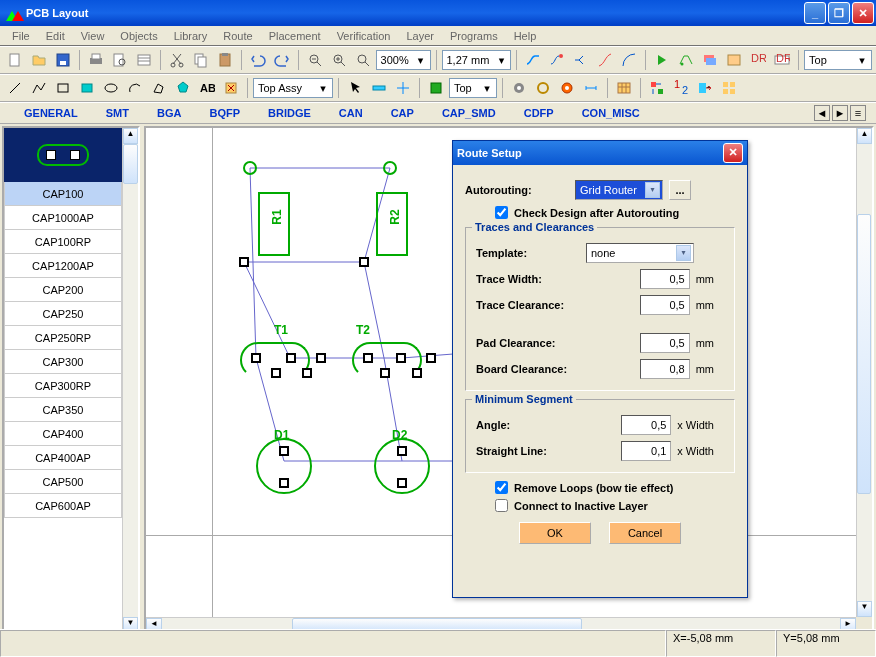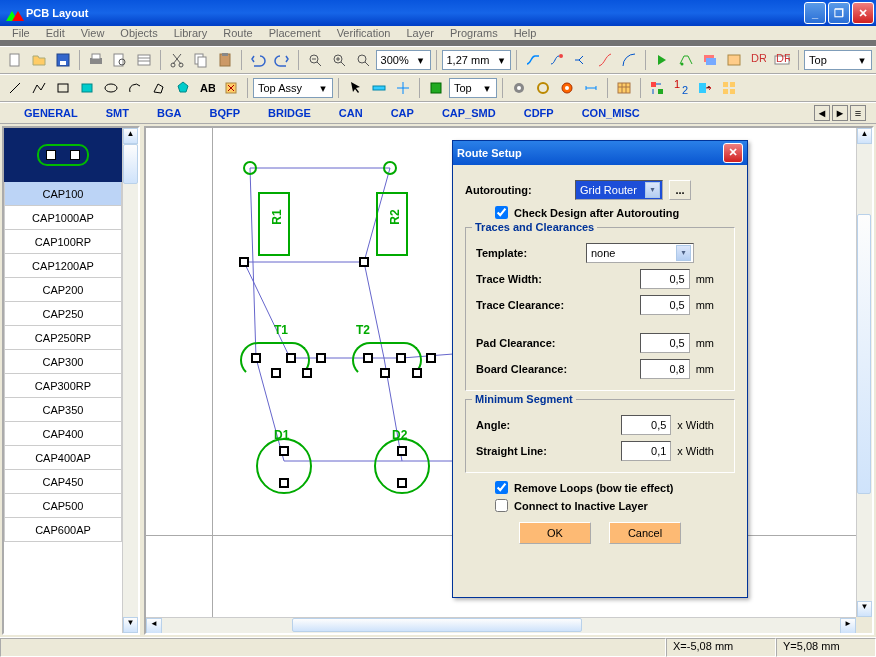--- a/index.html
+++ b/index.html
@@ -9,21 +9,21 @@
 .titlebar { height: 26px; background: linear-gradient(#0855dd,#1665e8 50%,#003ec5); display: flex; align-items: center; color: #fff; padding: 0 2px 0 6px; }
 .titlebar .app-icon { width: 16px; height: 16px; margin-right: 4px; display: inline-block; position: relative; }
 .titlebar .app-icon::before { content: ""; position: absolute; left: 0; top: 0; border: 6px solid transparent; border-bottom: 10px solid #0f0; }
 .titlebar .app-icon::after { content: ""; position: absolute; left: 6px; top: 0; border: 6px solid transparent; border-bottom: 10px solid #f00; }
 .titlebar .title { font-weight: bold; }
 .titlebar .spacer { flex: 1; }
 .win-btn { width: 22px; height: 22px; margin-left: 2px; border: 1px solid #fff; border-radius: 3px; display: flex; align-items: center; justify-content: center; color: #fff; font-weight: bold; background: linear-gradient(#5a9be8,#2a6fd6); }
 .win-btn.close { background: linear-gradient(#f08080,#d02020); }
 
 
-.menubar { height: 20px; background: #ece9d8; display: flex; align-items: center; padding: 0 4px; border-bottom: 6px solid #737373; }
+.menubar { height: 20px; background: #ece9d8; display: flex; align-items: center; padding: 0 4px; border-bottom: 1px solid #737373; }
 .menubar .menu { padding: 2px 8px; color: #666; }
 
 
 .toolbar { height: 28px; background: #ece9d8; border-bottom: 1px solid #aaa; border-top: 1px solid #fff; display: flex; align-items: center; padding: 0 4px; gap: 2px; }
 .tb-btn { width: 22px; height: 22px; display: flex; align-items: center; justify-content: center; border: 1px solid transparent; }
 .tb-sep { width: 1px; height: 20px; background: #aaa; margin: 0 3px; }
 .tb-combo { height: 20px; border: 1px solid #7f9db9; background: #fff; display: flex; align-items: center; padding: 0 2px 0 4px; }
 .tb-combo .arrow { width: 14px; text-align: center; color: #000; }
 
 
@@ -56,21 +56,21 @@
 .comp-circle { position: absolute; border: 2px solid #0a0; border-radius: 50%; }
 .comp-label { position: absolute; color: #0a0; font-size: 12px; font-weight: bold; }
 .pad { position: absolute; width: 10px; height: 10px; background: #fff; border: 2px solid #000; }
 .net-line { stroke: #6666cc; stroke-width: 1; fill: none; }
 .canvas-scroll-h { position: absolute; bottom: 0; left: 0; right: 16px; height: 16px; background: #efece3; border-top: 1px solid #ccc; display: flex; }
 .canvas-scroll-v { position: absolute; top: 0; bottom: 16px; right: 0; width: 16px; background: #efece3; border-left: 1px solid #ccc; display: flex; flex-direction: column; }
 .canvas-corner { position: absolute; bottom: 0; right: 0; width: 16px; height: 16px; background: #ece9d8; }
 .scroll-thumb { background: linear-gradient(#fdfdfd,#cfe3fb); border: 1px solid #b9d1ea; border-radius: 2px; }
 
 
-.statusbar { position: absolute; bottom: 0; left: 0; right: 0; height: 20px; background: #ece9d8; border-top: 1px solid #fff; display: flex; }
+.statusbar { position: absolute; bottom: 0; left: 0; right: 0; height: 28px; background: #ece9d8; border-top: 1px solid #fff; display: flex; }
 .status-cell { border: 1px inset #fff; padding: 1px 6px; }
 
 
 .dialog { position: absolute; top: 140px; left: 452px; width: 296px; height: 458px; background: #ece9d8; border: 1px solid #003399; box-shadow: 2px 2px 4px rgba(0,0,0,0.3); }
 .dlg-title { height: 24px; background: linear-gradient(#2a80e8,#0955d0); display: flex; align-items: center; padding: 0 4px; color: #fff; font-weight: bold; }
 .dlg-close { width: 20px; height: 20px; background: linear-gradient(#f08080,#d02020); border: 1px solid #fff; border-radius: 3px; text-align: center; color: #fff; font-weight: bold; line-height: 16px; }
 .dlg-body { padding: 10px 12px 8px 12px; }
 .row { display: flex; align-items: center; margin: 4px 0; height: 22px; }
 .row label { flex: 0 0 110px; font-weight: bold; }
 .row .val-input { width: 50px; height: 20px; border: 1px inset #aaa; background: #fff; text-align: right; padding: 0 4px; outline: none; font-family: inherit; font-size: inherit; }
@@ -468,21 +468,20 @@
       <div class="part-item">CAP100RP</div>
       <div class="part-item">CAP1200AP</div>
       <div class="part-item">CAP200</div>
       <div class="part-item">CAP250</div>
       <div class="part-item">CAP250RP</div>
       <div class="part-item">CAP300</div>
       <div class="part-item">CAP300RP</div>
       <div class="part-item">CAP350</div>
       <div class="part-item">CAP400</div>
       <div class="part-item">CAP400AP</div>
-      <div class="part-item">CAP450</div>
       <div class="part-item">CAP500</div>
       <div class="part-item">CAP600AP</div>
     </div>
     <div class="left-scroll">
       <div class="scroll-btn">▲</div>
       <div class="scroll-track">
           <div class="scroll-thumb" style="height:40px;margin:0"></div>
         </div>
       <div class="scroll-btn">▼</div>
     </div>

